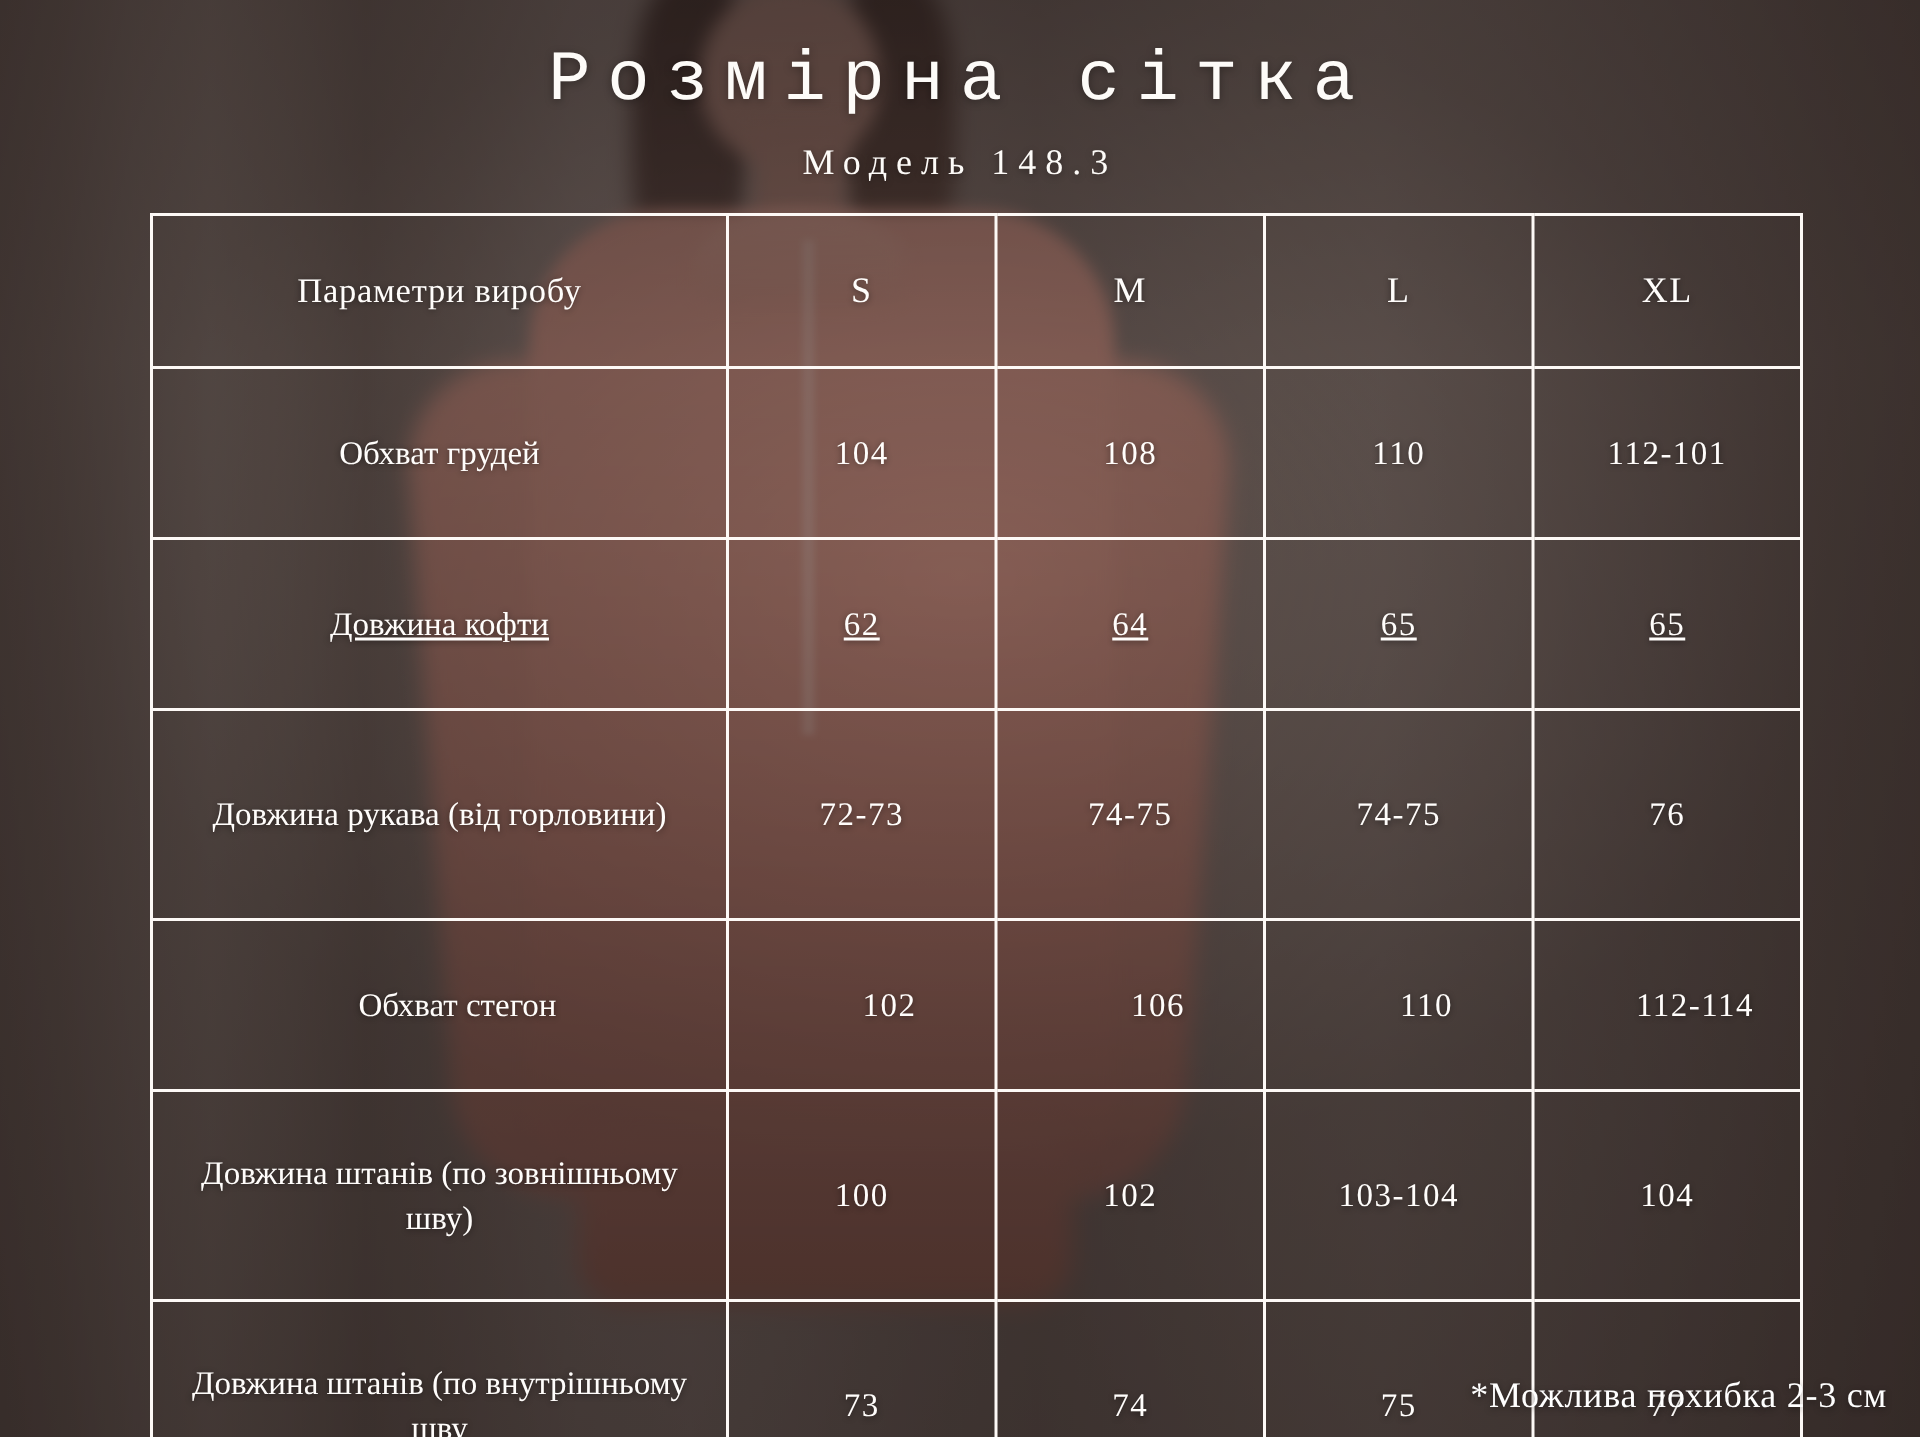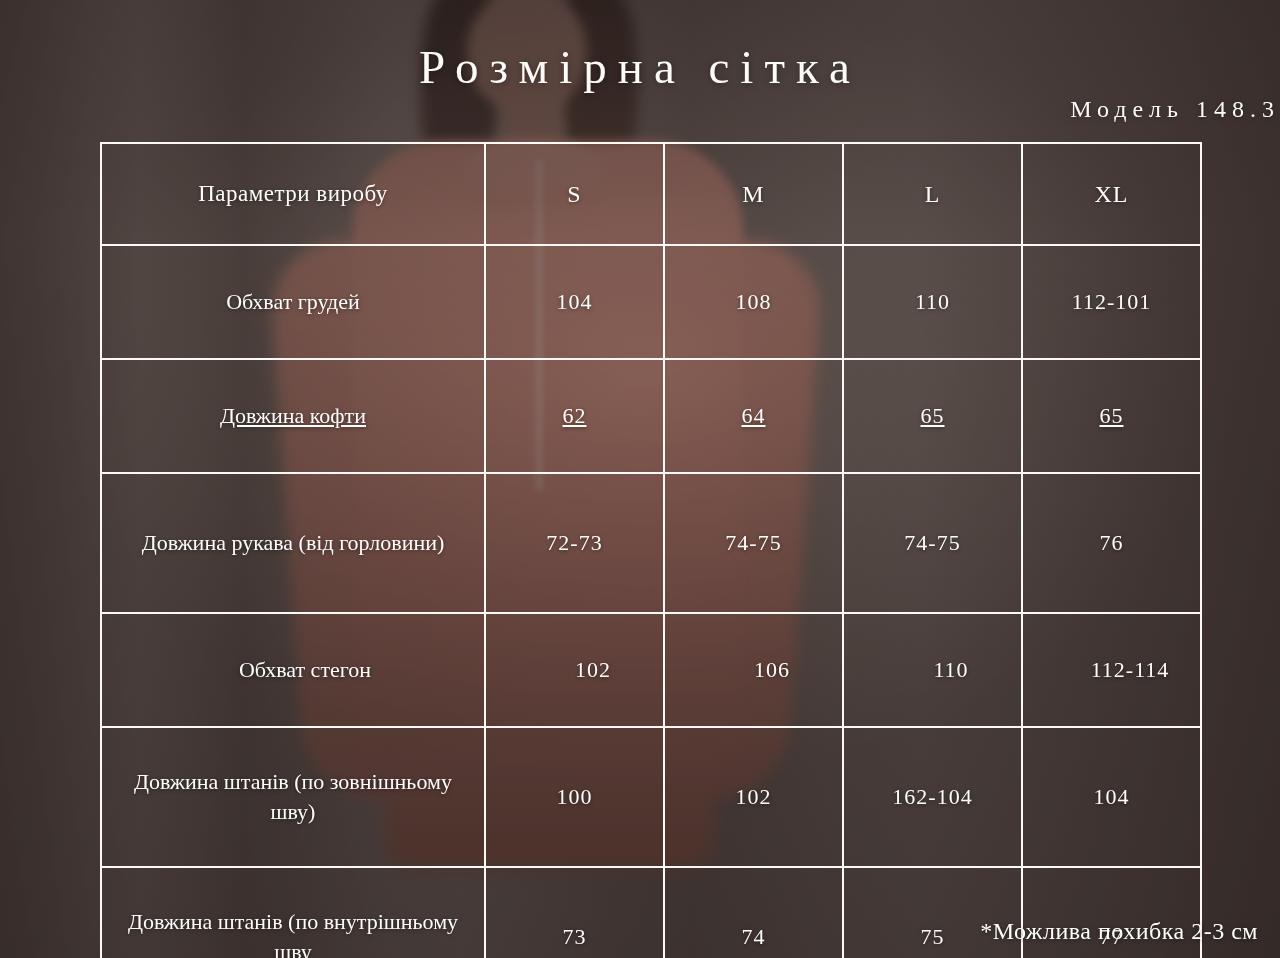--- a/index.html
+++ b/index.html
@@ -159,33 +159,34 @@
   .content {
     position: absolute;
     inset: 0;
     color: #fdfbf8;
   }
 
   .title {
     position: absolute;
     left: 0;
     right: 0;
-    top: 40px;
+    top: 28px;
     text-align: center;
     font-size: 47px;
     letter-spacing: 11px;
     font-weight: 400;
     text-shadow: 0 1px 6px rgba(0,0,0,0.35);
+    font-family: Liberation Mono, monospace;
   }
   .subtitle {
     position: absolute;
     left: 0;
     right: 0;
     top: 96px;
-    text-align: right;
+    text-align: center;
     font-size: 24px;
     letter-spacing: 6px;
     text-shadow: 0 1px 5px rgba(0,0,0,0.35);
   }
 
   table.size-table {
     position: absolute;
     left: 100px;
     top: 142px;
     width: 1080px;
@@ -309,21 +310,21 @@
           <td class="value">102</td>
           <td class="value">106</td>
           <td class="value">110</td>
           <td class="value">112-114</td>
         </tr>
 
         <tr class="r-pants-out">
           <td class="row-label">Довжина штанів (по зовнішньому шву)</td>
           <td class="value">100</td>
           <td class="value">102</td>
-          <td class="value">162-104</td>
+          <td class="value">103-104</td>
           <td class="value">104</td>
         </tr>
 
         <tr class="r-pants-in">
           <td class="row-label">Довжина штанів (по внутрішньому шву</td>
           <td class="value">73</td>
           <td class="value">74</td>
           <td class="value">75</td>
           <td class="value">77</td>
         </tr>

